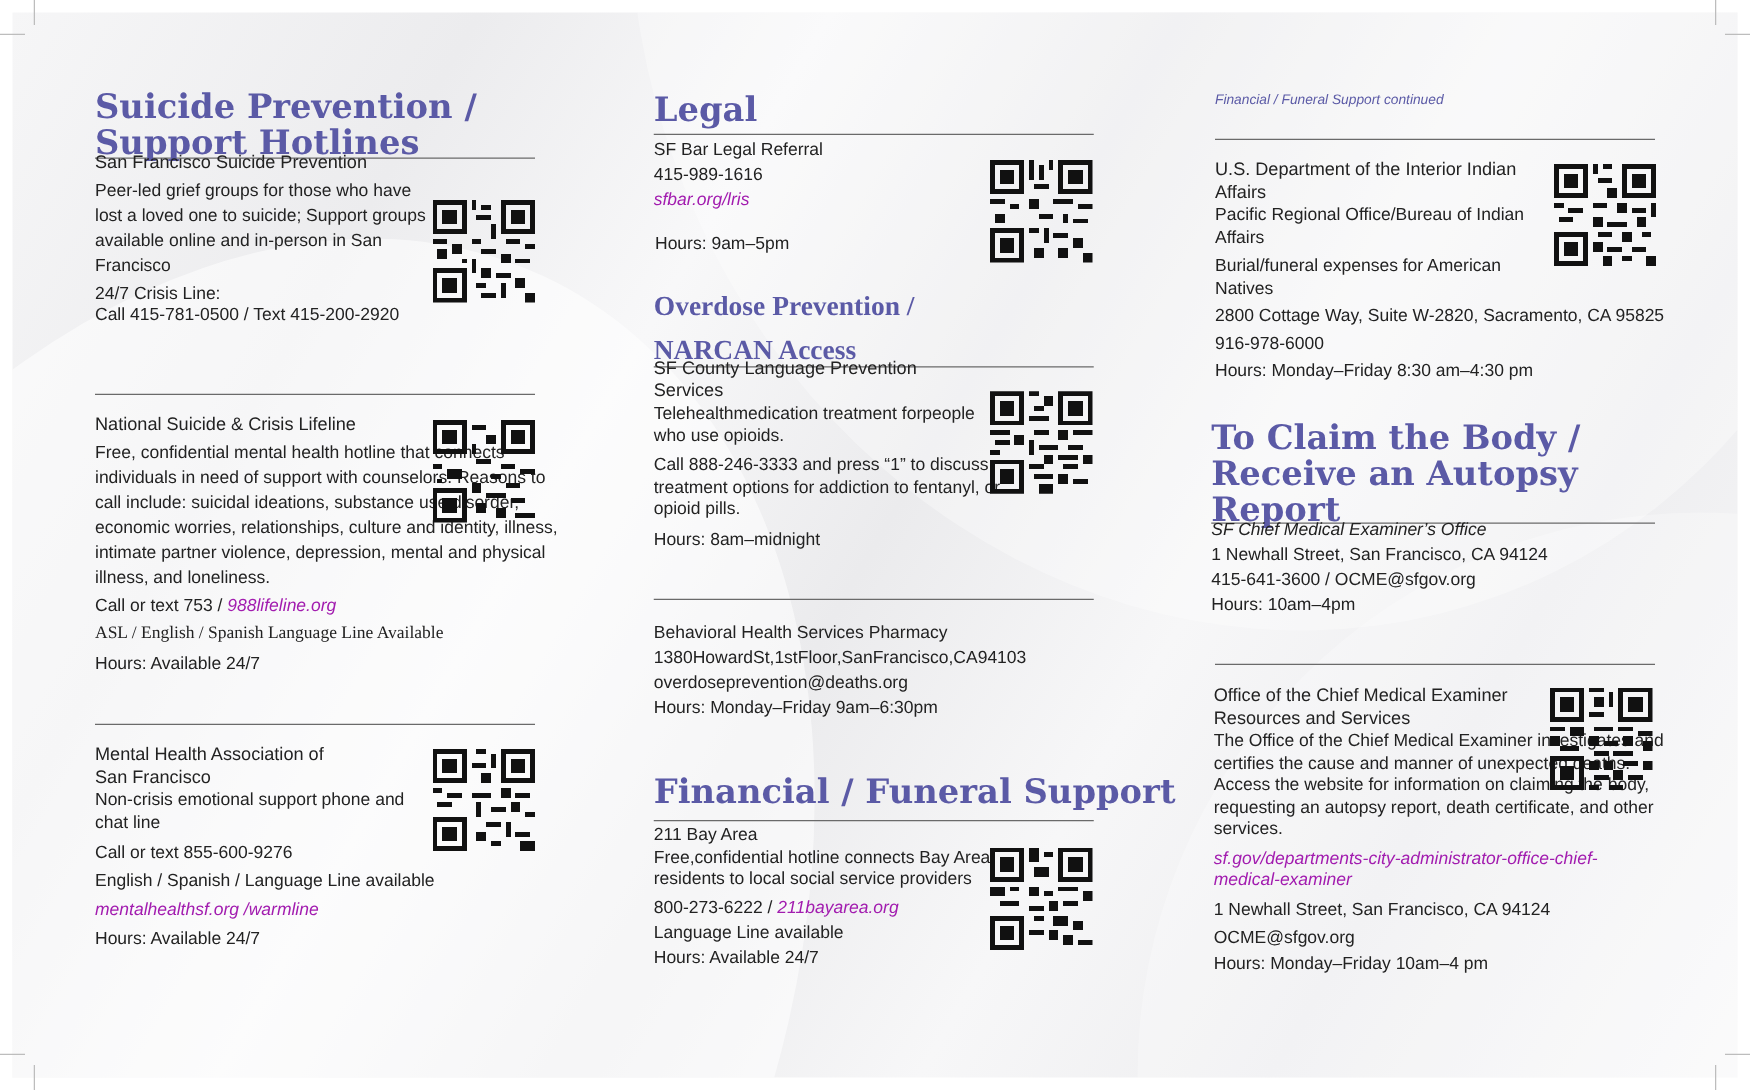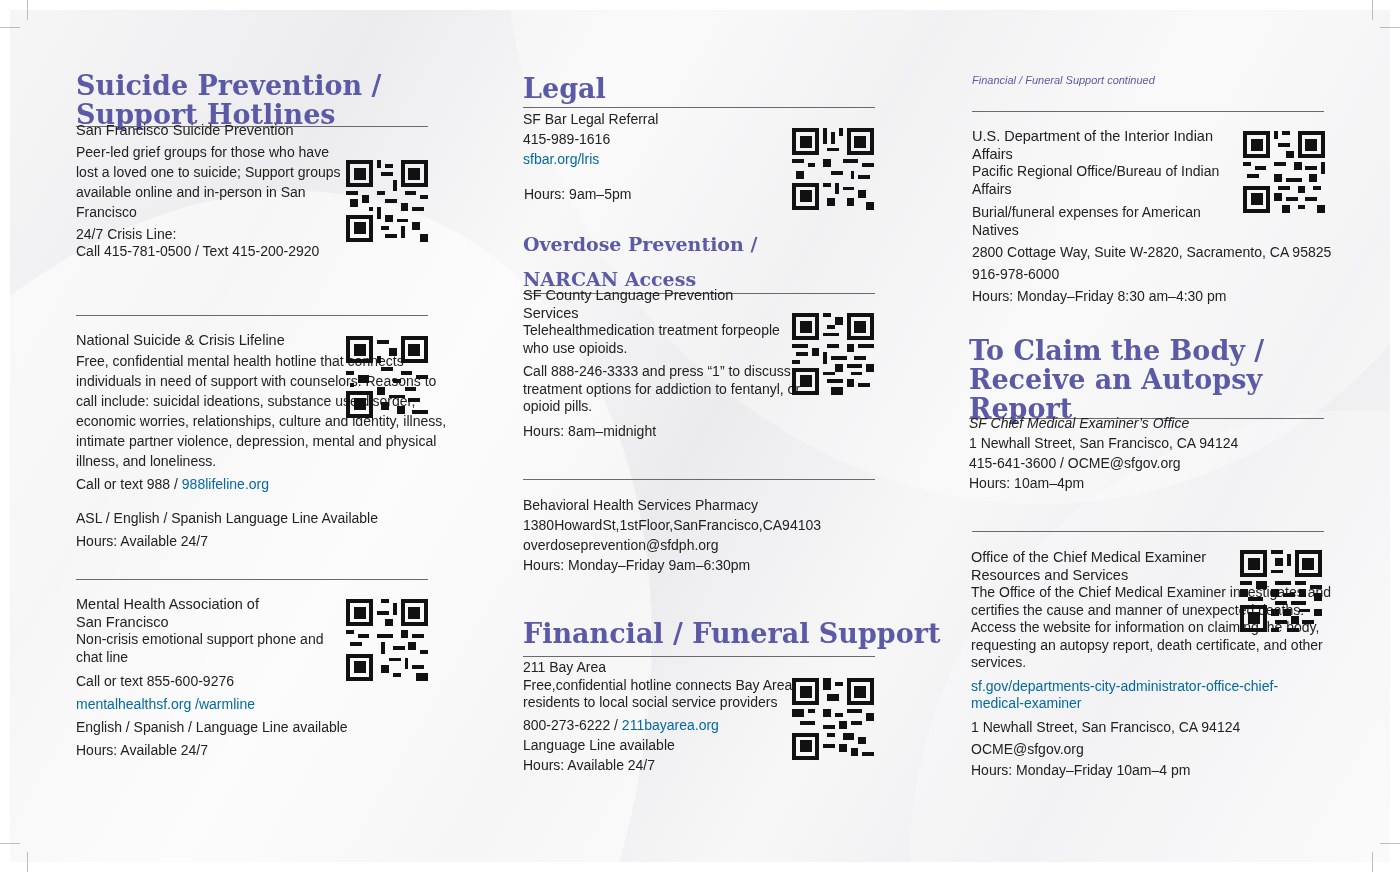--- a/index.html
+++ b/index.html
@@ -18,21 +18,21 @@
   .crop { position:absolute; background:#bdbdbd; }
   .col { position:absolute; }
   .h {
     font-family:"DejaVu Serif","Liberation Serif",serif;
     color:#5b5aa6; font-weight:bold; margin:0; line-height:1.07;
   }
   .rule { height:1px; background:#6a6a6a; }
   .t { font-size:14px; line-height:20px; color:#222; margin:0; }
   .tight { line-height:17.5px; }
   .name { font-size:14.5px; line-height:18px; color:#222; }
-  .link { color:#0369a1; }
+  .link { color:#a21caf;font-style:italic; }
   .qr { position:absolute; width:82px; height:82px; }
   .cont { font-style:italic; color:#5b5aa6; font-size:11px;text-align:right; }
 </style>
 </head>
 <body>
 
 <div class="sheet">
   <div class="wave" style="left:-300px;top:150px;width:900px;height:1300px;transform:rotate(25deg);"></div>
   <div class="wave" style="left:500px;top:-600px;width:1000px;height:1100px;transform:rotate(-20deg);opacity:.6"></div>
   <div class="wave" style="left:900px;top:400px;width:900px;height:900px;opacity:.5"></div>
@@ -60,59 +60,59 @@
 </div>
 <svg class="qr" style="left:346px;top:160px;" viewBox="0 0 21 21" shape-rendering="crispEdges">
     <use href="#qrA"></use>
   </svg>
 
 <div class="rule" style="position:absolute;left:76px;top:315px;width:352px;"></div>
 
 <div class="col" style="left:76px;top:331px;width:375px;">
   <div class="name">National Suicide &amp; Crisis Lifeline</div>
   <p class="t" style="margin-top:2px;"><span>Free, confidential mental health hotline that connects individuals in need of support with counselors. Reasons to call include: suicidal ideations, substance use disorder, economic worries, relationships, culture and identity, illness, intimate partner violence, depression, mental and physical illness, and loneliness.</span></p>
-  <p class="t" style="margin-top:3px;"><span>Call or text 988 / </span><a class="link">988lifeline.org</a></p>
-  <p class="t" style="margin-top:14px;">ASL / English / Spanish Language Line Available</p>
+  <p class="t" style="margin-top:3px;"><span>Call or text 753 / </span><a class="link">988lifeline.org</a></p>
+  <p class="t" style="margin-top:3px;font-family:Liberation Serif, serif;">ASL / English / Spanish Language Line Available</p>
   <p class="t" style="margin-top:3px;">Hours: Available 24/7</p>
 </div>
 <svg class="qr" style="left:346px;top:336px;" viewBox="0 0 21 21" shape-rendering="crispEdges">
     <use href="#qrB"></use>
   </svg>
 
 <div class="rule" style="position:absolute;left:76px;top:579px;width:352px;"></div>
 
 <div class="col" style="left:76px;top:595px;width:372px;">
   <div class="name">
     <span>Mental Health Association of</span><br>
     <span>San Francisco</span>
   </div>
   <p class="t tight" style="width:262px;">Non-crisis emotional support phone and chat line</p>
   <p class="t" style="margin-top:5px;">Call or text 855-600-9276</p>
+  <p class="t" style="margin-top:3px;">English / Spanish / Language Line available</p>
   <p class="t" style="margin-top:3px;"><a class="link">mentalhealthsf.org /warmline</a></p>
-  <p class="t" style="margin-top:3px;">English / Spanish / Language Line available</p>
   <p class="t" style="margin-top:3px;">Hours: Available 24/7</p>
 </div>
 <svg class="qr" style="left:346px;top:599px;" viewBox="0 0 21 21" shape-rendering="crispEdges">
     <use href="#qrC"></use>
   </svg>
 
 <div class="col" style="left:523px;top:75px;width:360px;">
   <h1 class="h" style="font-size:27px;">Legal</h1>
   <div class="rule" style="width:352px;margin-top:3px;"></div>
   <div class="t" style="margin-top:1px;">SF Bar Legal Referral</div>
   <div class="t">415-989-1616</div>
   <div class="t"><a class="link">sfbar.org/lris</a></div>
   <div class="t" style="margin-top:15px;margin-left:1px;">Hours: 9am–5pm</div>
 </div>
 <svg class="qr" style="left:792px;top:128px;" viewBox="0 0 21 21" shape-rendering="crispEdges">
     <use href="#qrD"></use>
   </svg>
 
 <div class="col" style="left:523px;top:227px;width:380px;">
-  <h1 class="h" style="font-size:19px;line-height:35px;">
+  <h1 class="h" style="font-size:22px;line-height:35px;font-family:Liberation Serif, serif;">
     <span>Overdose Prevention /</span><br>
     <span>NARCAN Access</span>
   </h1>
 </div>
 <div class="rule" style="position:absolute;left:523px;top:293px;width:352px;"></div>
 <div class="col" style="left:523px;top:286px;width:352px;">
   <div class="name">
     <span>SF County Language Prevention</span><br>
     <span>Services</span>
   </div>
@@ -121,21 +121,21 @@
   <p class="t" style="margin-top:5px;">Hours: 8am–midnight</p>
 </div>
 <svg class="qr" style="left:792px;top:313px;" viewBox="0 0 21 21" shape-rendering="crispEdges">
     <use href="#qrE"></use>
   </svg>
 
 <div class="rule" style="position:absolute;left:523px;top:479px;width:352px;"></div>
 <div class="col" style="left:523px;top:495px;width:360px;">
   <div class="t">Behavioral Health Services Pharmacy</div>
   <div class="t">1380HowardSt,1stFloor,SanFrancisco,CA94103</div>
-  <div class="t">overdoseprevention@sfdph.org</div>
+  <div class="t">overdoseprevention@deaths.org</div>
   <div class="t">Hours: Monday–Friday 9am–6:30pm</div>
 </div>
 
 <div class="col" style="left:523px;top:620px;width:400px;">
   <h1 class="h" style="font-size:27px;white-space:nowrap;">Financial / Funeral Support</h1>
   <div class="rule" style="width:352px;margin-top:7px;"></div>
   <div class="t" style="margin-top:0px;">211 Bay Area</div>
   <p class="t tight" style="width:275px;">Free,confidential hotline connects Bay Area residents to local social service providers</p>
   <p class="t" style="margin-top:3px;"><span>800-273-6222 / </span><a class="link">211bayarea.org</a></p>
   <p class="t">Language Line available</p>

